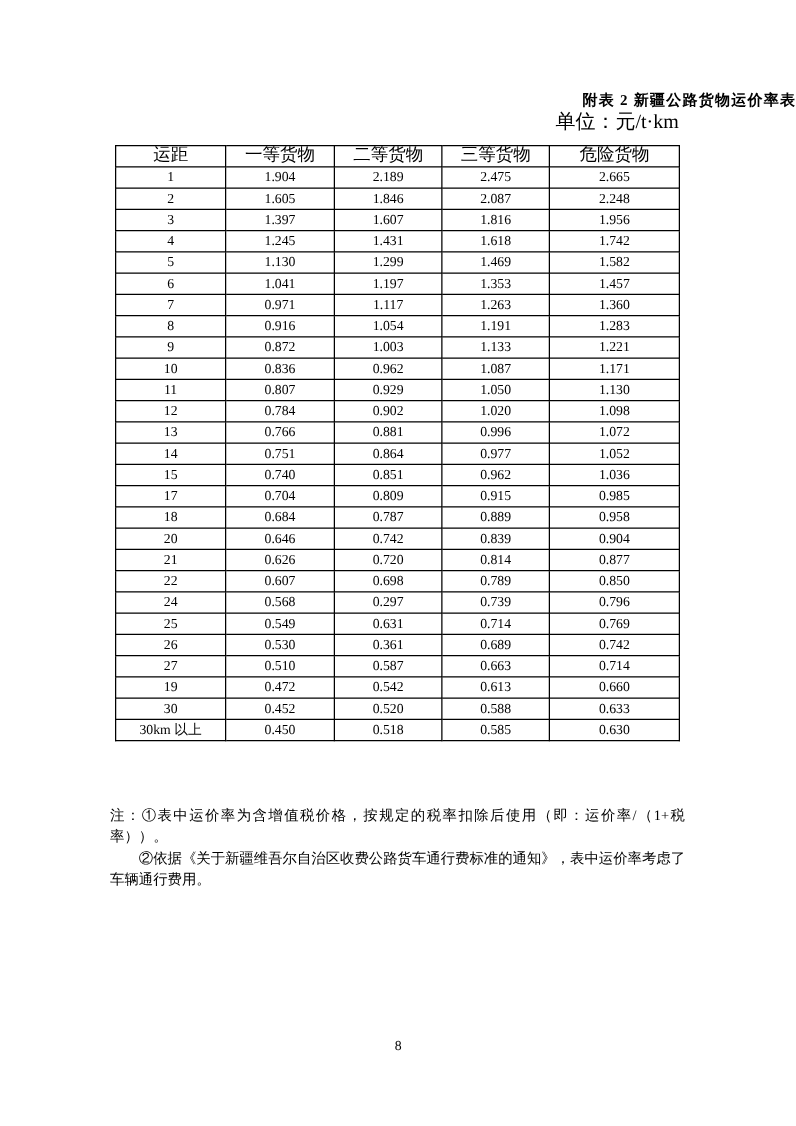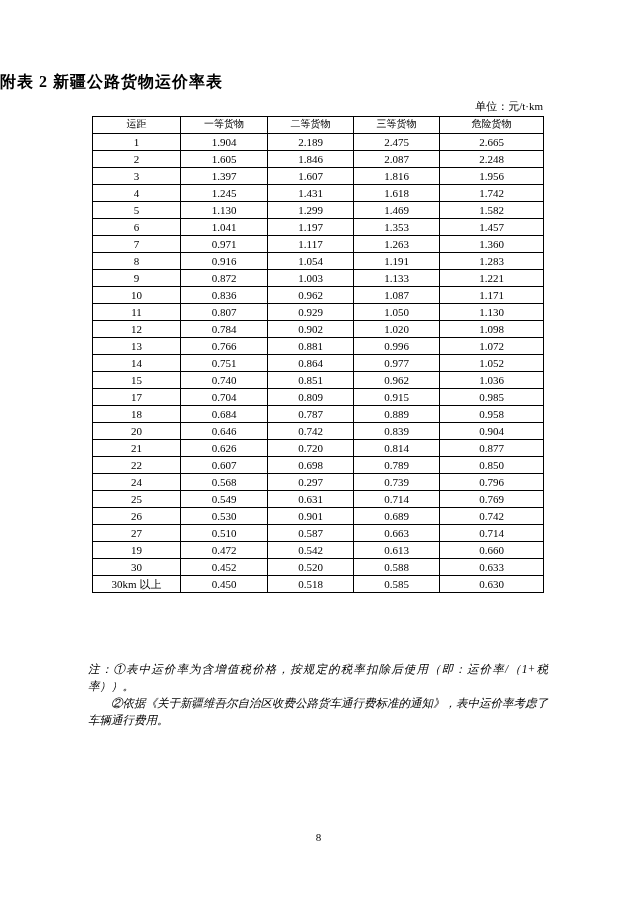--- a/index.html
+++ b/index.html
@@ -14,32 +14,32 @@
     background: #ffffff;
     color: #000000;
     font-family: "Liberation Serif", "DejaVu Serif", serif;
     overflow: hidden;
   }
   .doc-title {
     position: absolute;
     top: 72px;
     left: 0;
     width: 100%;
-    text-align: left;
-    font-size: 16px;
+    text-align: right;
+    font-size: 12px;
     font-weight: bold;
     letter-spacing: 1px;
   }
   .unit-label {
     position: absolute;
-    top: 99px;
+    top: 87px;
     left: 92px;
     width: 451px;
     text-align: right;
-    font-size: 11px;
+    font-size: 16px;
   }
   table.rate-table {
     position: absolute;
     left: 92px;
     top: 116px;
     width: 451px;
     border-collapse: collapse;
     table-layout: fixed;
   }
   table.rate-table th,
@@ -49,32 +49,30 @@
     text-align: center;
     vertical-align: middle;
     font-size: 11px;
     height: 16px;
     line-height: 16px;
     padding: 0;
     overflow: hidden;
     white-space: nowrap;
   }
   table.rate-table th {
-    font-size: 10px;
-    font-family: Liberation Mono, monospace;
+    font-size: 14px;
   }
   .notes {
     position: absolute;
     left: 88px;
-    top: 661px;
+    top: 645px;
     width: 460px;
     font-size: 11.5px;
     line-height: 17px;
     text-align: justify;
-    font-style: italic;
   }
   .notes p {
     margin: 0;
   }
   .notes p.indent {
     text-indent: 2em;
   }
   .page-number {
     position: absolute;
     top: 831px;
@@ -261,21 +259,21 @@
         <tr>
           <td>25</td>
           <td>0.549</td>
           <td>0.631</td>
           <td>0.714</td>
           <td>0.769</td>
         </tr>
         <tr>
           <td>26</td>
           <td>0.530</td>
-          <td>0.901</td>
+          <td>0.361</td>
           <td>0.689</td>
           <td>0.742</td>
         </tr>
         <tr>
           <td>27</td>
           <td>0.510</td>
           <td>0.587</td>
           <td>0.663</td>
           <td>0.714</td>
         </tr>

